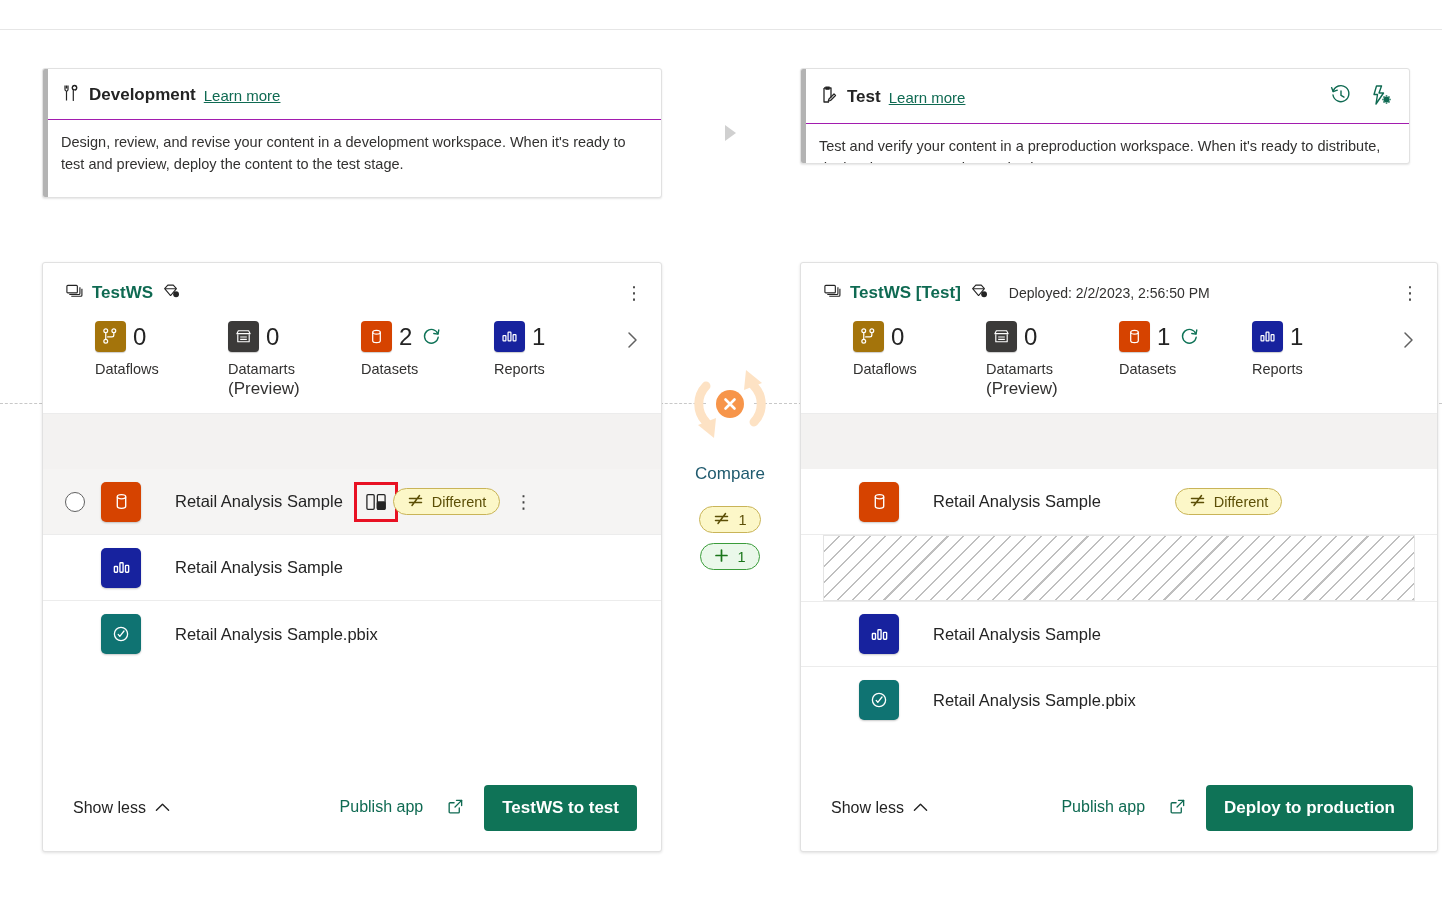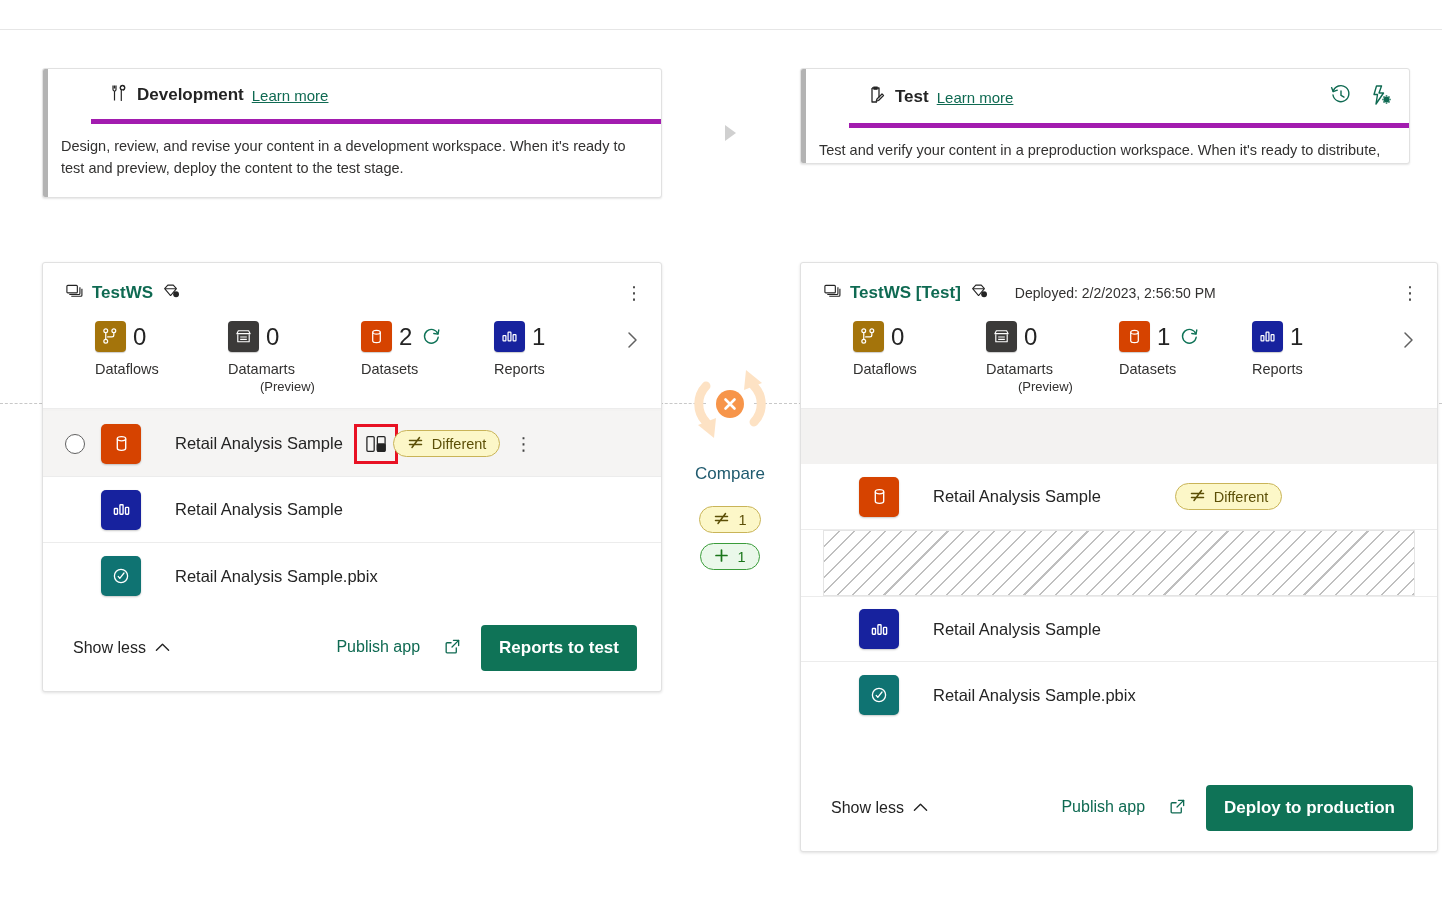--- a/index.html
+++ b/index.html
@@ -23,22 +23,21 @@
     overflow: hidden;
   }
   .stage-card::before {
     content:"";
     position:absolute; left:0; top:0; bottom:0; width:5px;
     background:#b3b3b3;
   }
   .stage-head {
     display:flex; align-items:center; gap:8px;
     padding: 14px 16px 12px 18px;
-    border-bottom: 5px solid #a21caf;
-    margin-left: 48px;
+    border-bottom: 1px solid #a21caf;
   }
   .stage-title { font-weight: bold; font-size: 17px; color:#242424; }
   .learn-more {
     font-size: 15px; color:#0f6a52; text-decoration: underline; cursor:pointer;
   }
   .stage-head-actions { margin-left:auto; display:flex; gap:16px; align-items:center; }
   .stage-body {
     padding: 12px 22px 16px 18px;
     font-size: 14.5px; line-height: 1.5; color:#323130;
   }
@@ -47,36 +46,36 @@
   .ws-card {
     position:absolute;
     background:#fff;
     border:1px solid #e1e1e1;
     border-radius:3px;
     box-shadow: 0 1px 3px rgba(0,0,0,0.12);
     display:flex; flex-direction:column;
   }
   .ws-head { display:flex; align-items:center; padding: 18px 18px 6px 22px; gap:8px; }
   .ws-name { color:#0f6a52; font-size:17px; font-weight:600; }
-  .deployed { font-size: 14px; color:#323130; margin-left:18px; }
+  .deployed { font-size: 14px; color:#323130; margin-left:12px; }
   .kebab { margin-left:auto; color:#424242; cursor:pointer; font-size:18px; letter-spacing:0; line-height:1; }
 
   .metrics { display:flex; align-items:flex-start; padding: 10px 4px 14px 52px; position:relative;}
   .metric { width:133px; text-align:left; }
   .metric .top { display:flex; align-items:center; gap:7px; }
   .tile {
     width:31px; height:31px; border-radius:4px;
     display:flex; align-items:center; justify-content:center;
     box-shadow:0 1px 1px rgba(0,0,0,.2);
   }
   .tile svg { display:block; }
   .metric .num { font-size:24px; color:#242424; }
   .metric .refresh { margin-left:2px; display:flex; align-items:center;}
   .metric .cap { font-size:14.5px; color:#323130; margin-top:9px; }
-  .metric .cap2 { font-size:13px; color:#323130; margin-top:2px;margin-left:32px; }
+  .metric .cap2 { font-size:17px; color:#323130; margin-top:2px; }
   .chev-right { position:absolute; right:18px; top:18px; color:#616161; }
 
   .ws-band { height:56px; background:#f3f2f1; border-top:1px solid #ececec; }
 
   .rows { flex:1; }
   .row {
     display:flex; align-items:center;
     height:66px; padding: 0 14px 0 22px;
     border-bottom:1px solid #ececec;
     gap:0;
@@ -236,21 +235,21 @@
       <span>
         <svg width="15" height="15" viewBox="0 0 15 15" stroke="#197519" stroke-width="1.7" stroke-linecap="round">
           <path d="M7.5 2v11M2 7.5h11"></path>
         </svg>
       </span>
       <span>1</span>
     </span>
   </div>
 </div>
 
-<div class="ws-card" style="left:42px; top:262px; width:620px; height:430px;">
+<div class="ws-card" style="left:42px; top:262px; width:620px; height:590px;">
   <div class="ws-head">
     <span>
       <svg width="19" height="19" viewBox="0 0 20 20" fill="none" stroke="#242424" stroke-width="1.2">
         <rect x="2" y="3.5" width="11" height="8" rx="1"></rect>
         <path d="M4.5 13.2h10.2a1 1 0 001-1V5.4"></path>
         <path d="M6.6 15h10.2a1 1 0 001-1V7.2"></path>
       </svg>
     </span>
     <span class="ws-name">TestWS</span>
     <span>
@@ -398,21 +397,21 @@
       <span class="publish">
         <span>Publish app</span>
         <span>
           <svg width="17" height="17" viewBox="0 0 18 18" fill="none" stroke="#0f6a52" stroke-width="1.4" stroke-linecap="round" stroke-linejoin="round">
             <path d="M10 2.5h5.5V8"></path>
             <path d="M15.5 2.5L8.5 9.5"></path>
             <path d="M13 10.5v4.2a1 1 0 01-1 1H3.3a1 1 0 01-1-1V6a1 1 0 011-1h4.2"></path>
           </svg>
         </span>
       </span>
-      <button class="deploy-btn">Reports to test</button>
+      <button class="deploy-btn">TestWS to test</button>
     </span>
   </div>
 </div>
 
 <div class="ws-card" style="left:800px; top:262px; width:638px; height:590px;">
   <div class="ws-head">
     <span>
       <svg width="19" height="19" viewBox="0 0 20 20" fill="none" stroke="#242424" stroke-width="1.2">
         <rect x="2" y="3.5" width="11" height="8" rx="1"></rect>
         <path d="M4.5 13.2h10.2a1 1 0 001-1V5.4"></path>

